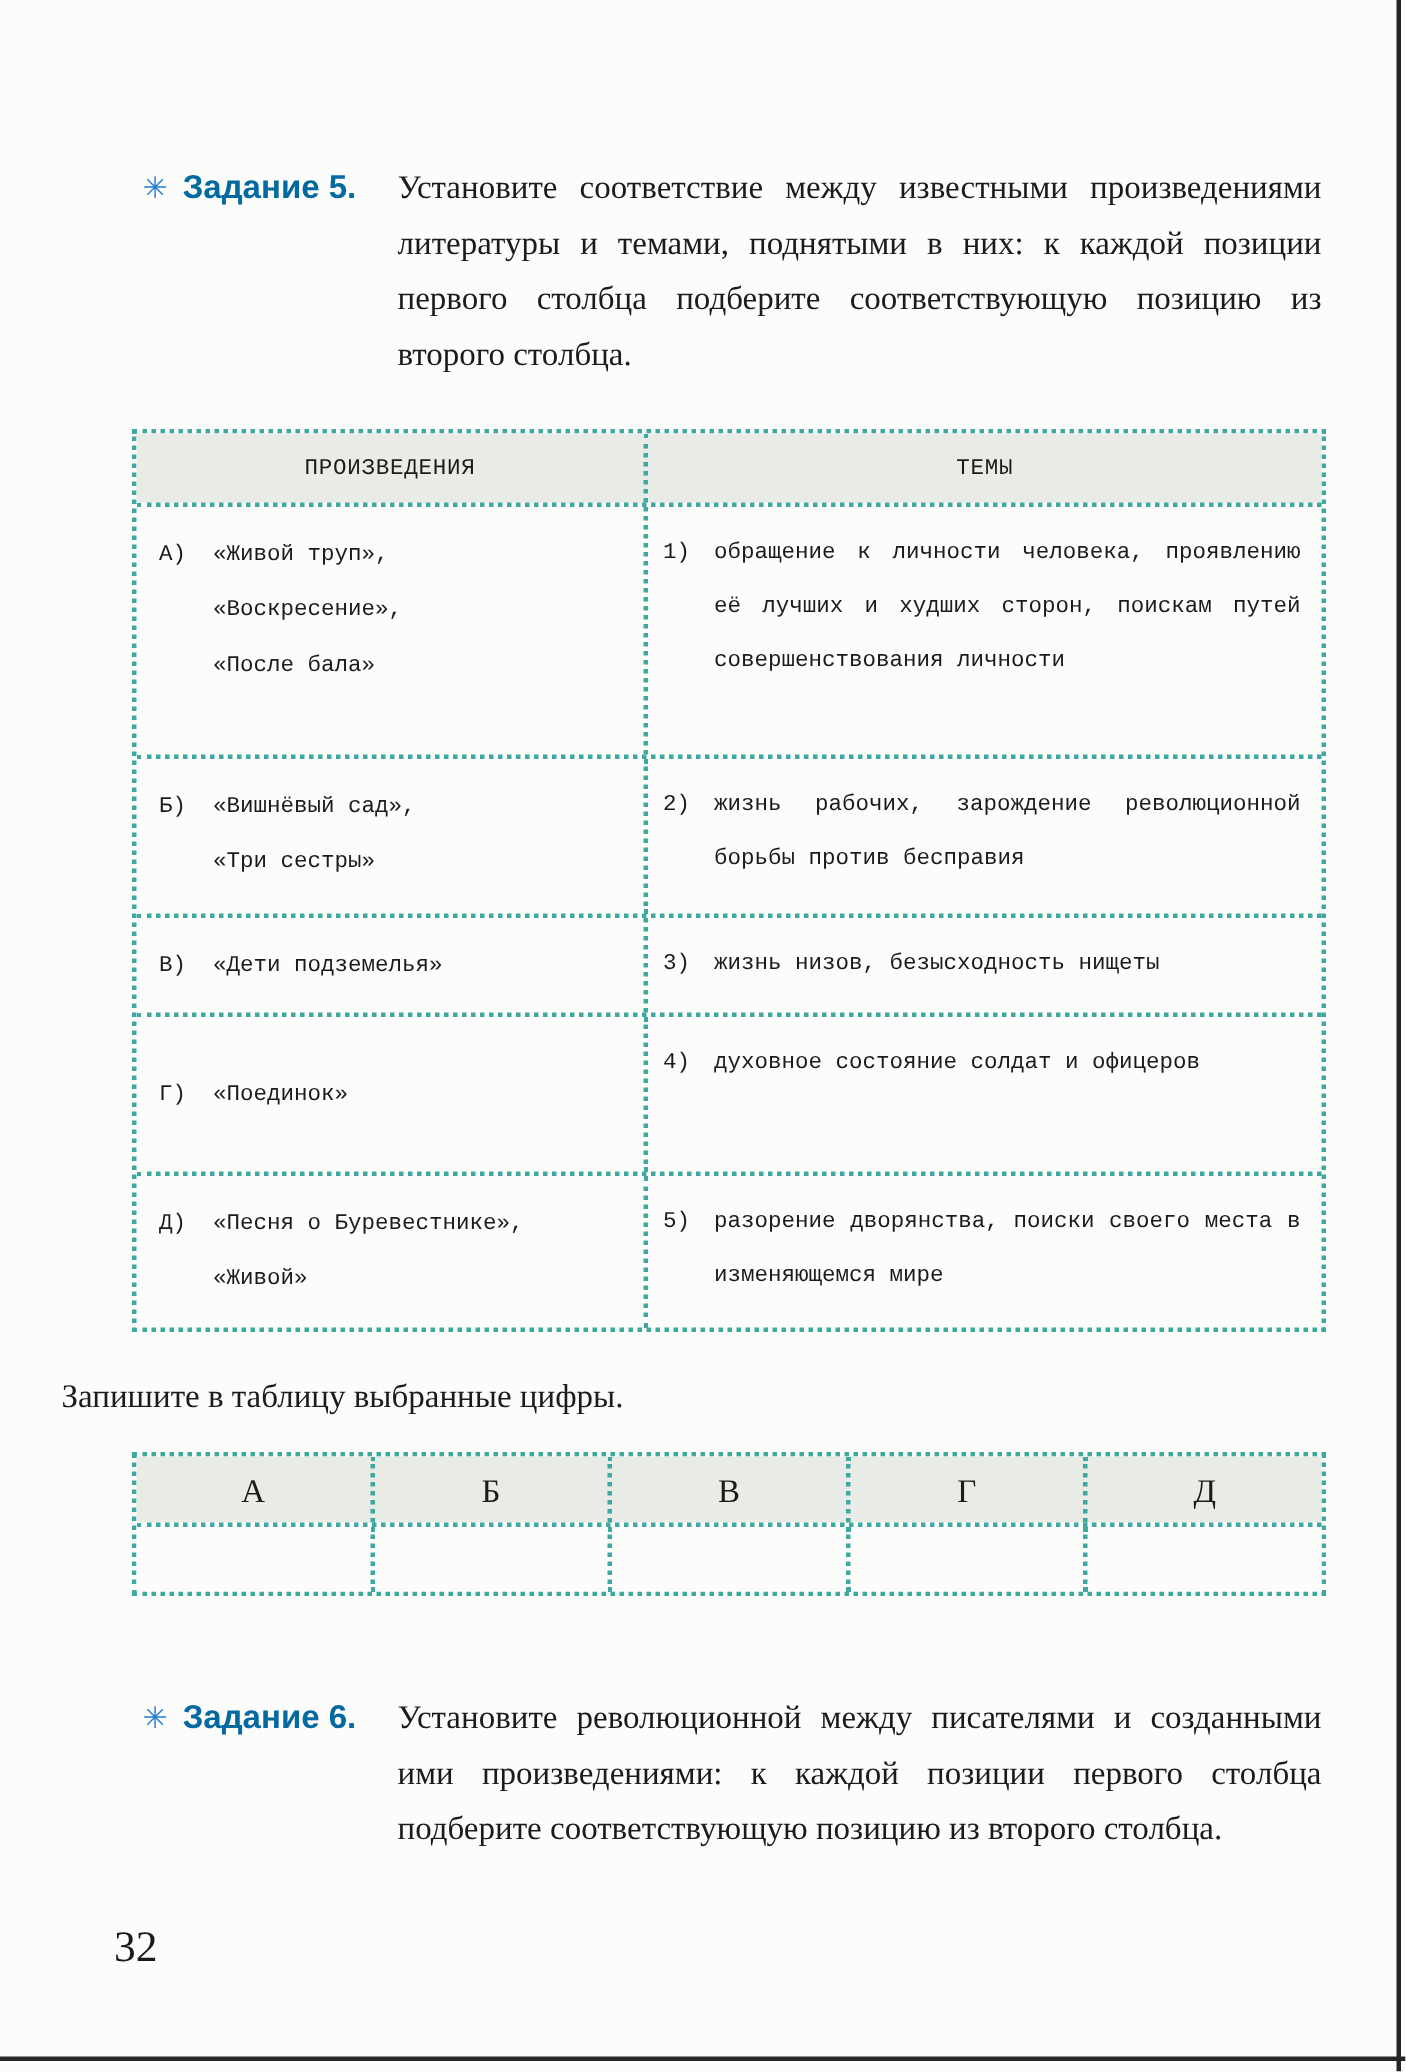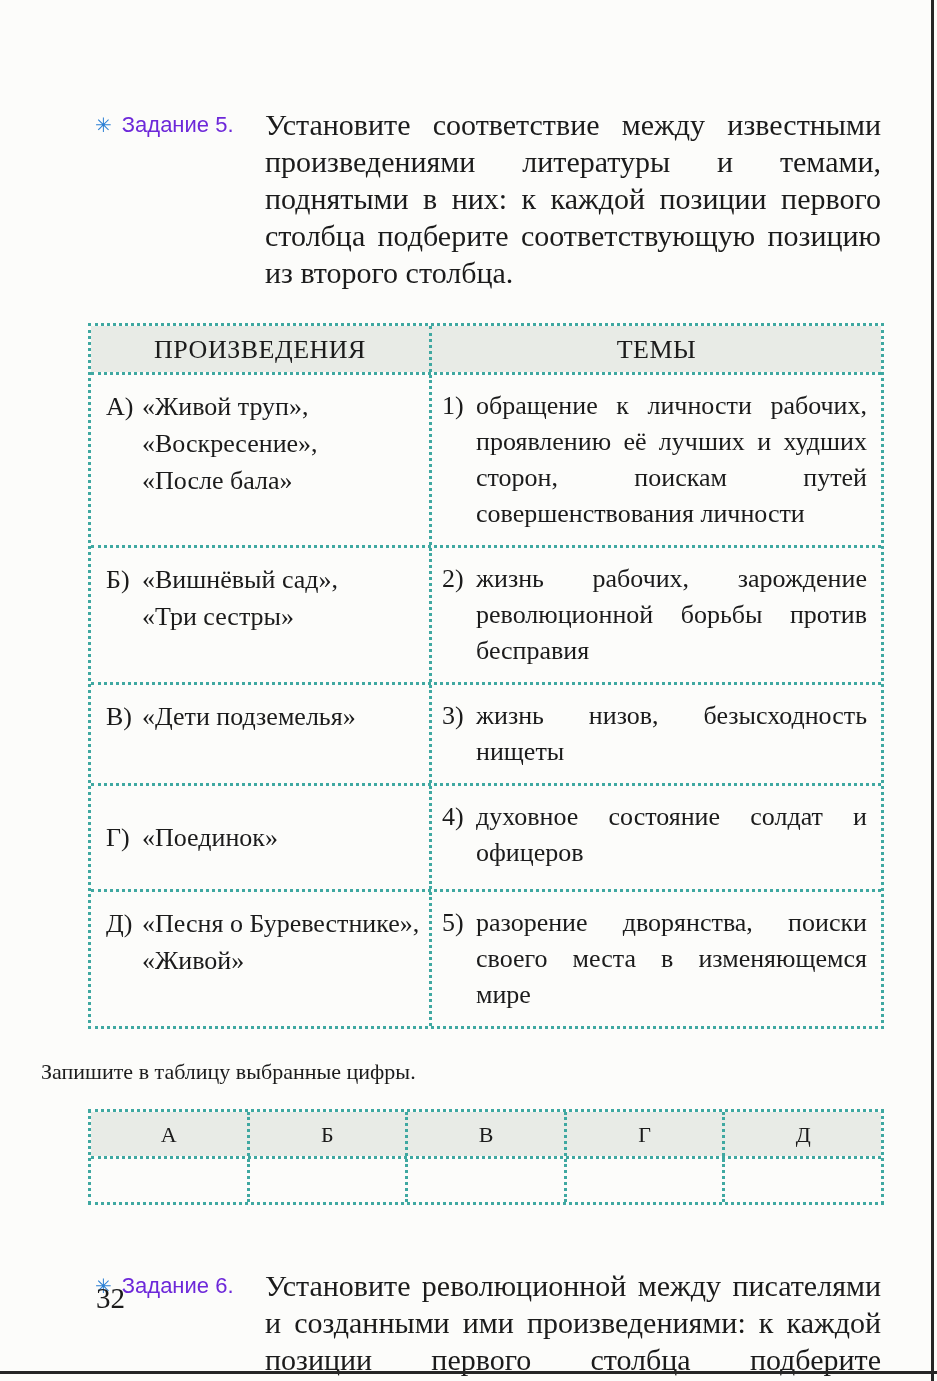--- a/index.html
+++ b/index.html
@@ -25,31 +25,32 @@
   
   .task-block { display: flex; margin-left: 95px; width: 786px; }
   .task-head {
     flex: none; width: 170px;
     display: flex; gap: 10px; align-items: baseline;
     line-height: 37px;
   }
   .marker { color: #2a7fd4; font-size: 20px; }
   .task-label {
     font-family: "Liberation Sans", sans-serif;
-    font-weight: normal; font-size: 22px; color: #6d28d9;
+    font-weight: bold; font-size: 22px; color: #0369a1;
   }
   .task-par {
-    flex: 1; font-size: 30px; line-height: 37px; text-align: justify;
+    flex: 1; font-size: 22px; line-height: 37px; text-align: justify;
   }
 
   
   .match-table {
     margin: 32px 0 0 88px; width: 796px;
     border: 3px dotted #3fa8a1;
-    font-size: 26px;
+    font-size: 15px;
+    font-family: Liberation Mono, monospace;
   }
   .mt-header { display: flex; background: #e8ebe6; }
   .mt-hcell {
     text-align: center; padding: 11px 4px 9px 4px;
     letter-spacing: 0.5px; line-height: 26px;
   }
   .mt-hcell.left { width: 338px; }
   .mt-hcell.right { flex: 1; border-left: 3px dotted #3fa8a1; }
   .mt-row { display: flex; border-top: 3px dotted #3fa8a1; }
   .mt-left {
@@ -86,21 +87,21 @@
   .at-row { display: flex; }
   .at-row.header { background: #e8ebe6; }
   .at-row.blank { border-top: 3px dotted #3fa8a1; height: 46px; background: #fcfcfa; }
   .at-cell { flex: 1; text-align: center; padding: 10px 0 8px 0; }
   .at-cell + .at-cell { border-left: 3px dotted #3fa8a1; }
   .at-row.blank .at-cell { padding: 0; }
 
   .task-block.second { margin-top: 62px; }
 
   .page-number {
-    position: absolute; left: 96px; top: 1282px;
+    position: absolute; left: 76px; top: 1282px;
     font-size: 29px;
   }
 </style>
 </head>
 <body>
 
 <div class="content">
 
   <div class="task-block">
     <div class="task-head">
@@ -118,21 +119,21 @@
 
     <div class="mt-row row-a">
       <div class="mt-left">
         <span class="cell-letter">А)</span>
         <span class="cell-works">«Живой труп»,
 «Воскресение»,
 «После бала»</span>
       </div>
       <div class="mt-right">
         <span class="cell-num">1)</span>
-        <span class="cell-theme">обращение к личности рабочих, проявлению её лучших и худших сторон, поискам путей совершенствования личности</span>
+        <span class="cell-theme">обращение к личности человека, проявлению её лучших и худших сторон, поискам путей совершенствования личности</span>
       </div>
     </div>
 
     <div class="mt-row row-b">
       <div class="mt-left">
         <span class="cell-letter">Б)</span>
         <span class="cell-works">«Вишнёвый сад»,
 «Три сестры»</span>
       </div>
       <div class="mt-right">

